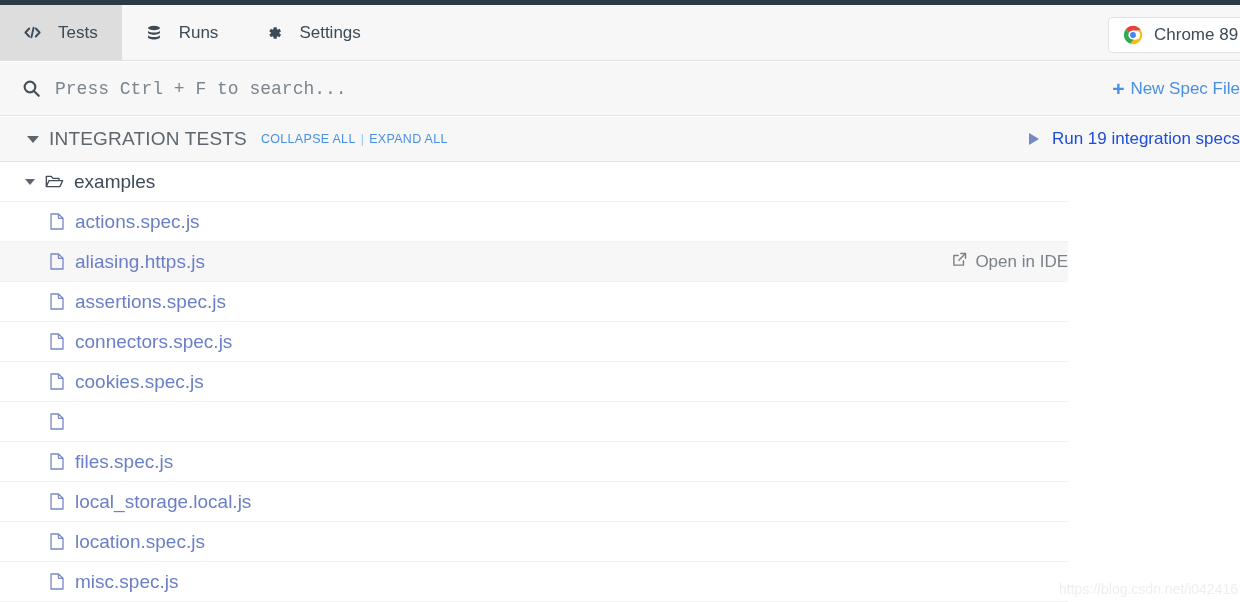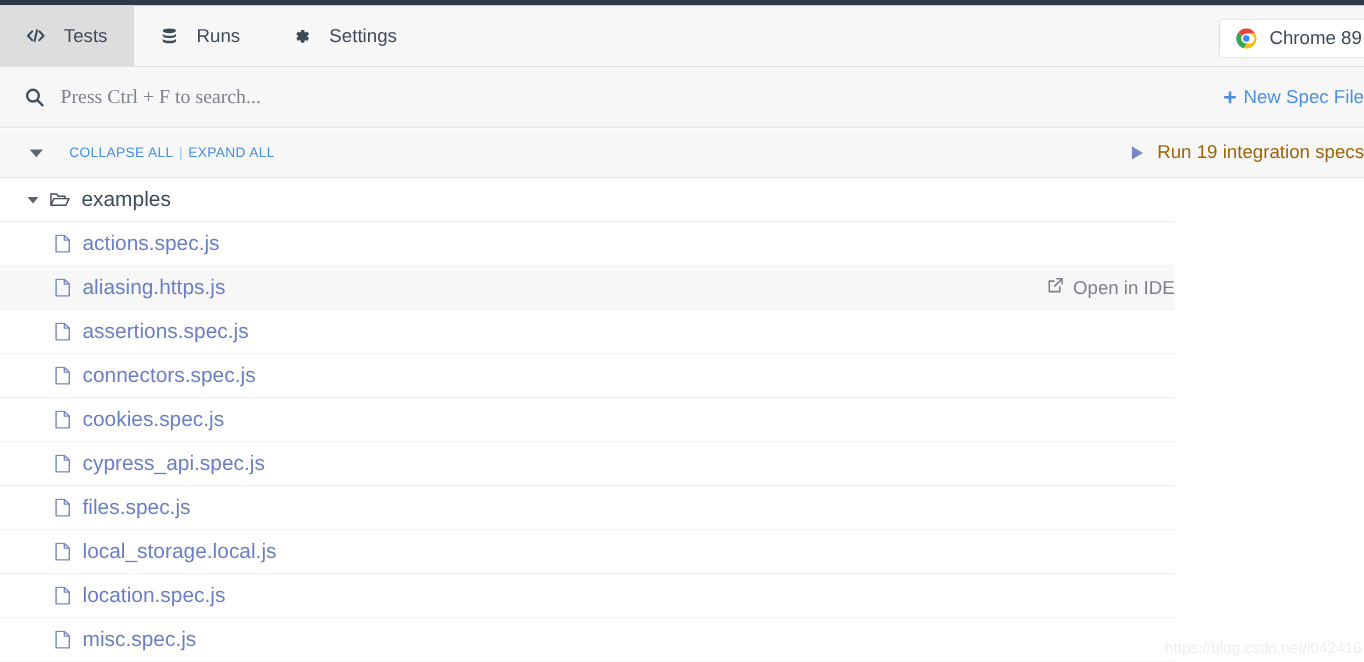--- a/index.html
+++ b/index.html
@@ -86,21 +86,21 @@
   .search-icon {
     margin-left: 22px;
     margin-right: 14px;
     color: #44505c;
     display: inline-flex;
   }
   .search-input {
     border: 0;
     outline: none;
     background: transparent;
-    font-family: Liberation Serif, serif;
+    font-family: Liberation Mono, monospace;
     font-size: 18px;
     color: #701a75;
     width: 600px;
   }
   .search-input::placeholder { color: #7c858d; }
   .new-spec-link {
     position: absolute;
     right: 0px;
     top: 16px;
     display: flex;
@@ -153,21 +153,21 @@
   }
   .section-actions .sep { color: #9fc4ea; }
   .section-actions span.link { cursor: pointer; }
   .run-specs {
     position: absolute;
     right: 0px;
     display: flex;
     align-items: center;
     gap: 13px;
     font-size: 17px;
-    color: #a16207;
+    color: #1d4ed8;
     cursor: pointer;
     white-space: nowrap;
   }
   .play-tri {
     width: 0; height: 0;
     border-top: 6px solid transparent;
     border-bottom: 6px solid transparent;
     border-left: 10px solid #7689c4;
   }
 
@@ -300,20 +300,21 @@
     </span>
     <input class="search-input" type="text" placeholder="Press Ctrl + F to search..." style="">
     <div class="new-spec-link">
       <span class="plus-icon">+</span>
       <span>New Spec File</span>
     </div>
   </div>
 
   <div class="section-header">
     <span class="caret"></span>
+    <span class="section-title">INTEGRATION TESTS</span>
     <span class="section-actions">
       <span class="link">COLLAPSE ALL</span>
       <span class="sep">|</span>
       <span class="link">EXPAND ALL</span>
     </span>
     <div class="run-specs">
       <span class="play-tri"></span>
       <span>Run 19 integration specs</span>
     </div>
   </div>
@@ -391,21 +392,20 @@
       <span class="file-label">cookies.spec.js</span>
     </div>
 
     <div class="row">
       <span class="file-icon">
         <svg width="14" height="17" viewBox="0 0 14 17" fill="none" stroke="currentColor" stroke-width="1.3" stroke-linejoin="round">
           <path d="M1 1h7.5L13 5.3V16H1z"></path>
           <polyline points="8.5,1 8.5,5.3 13,5.3"></polyline>
         </svg>
       </span>
-      <span class="file-label">cypress_api.spec.js</span>
     </div>
 
     <div class="row">
       <span class="file-icon">
         <svg width="14" height="17" viewBox="0 0 14 17" fill="none" stroke="currentColor" stroke-width="1.3" stroke-linejoin="round">
           <path d="M1 1h7.5L13 5.3V16H1z"></path>
           <polyline points="8.5,1 8.5,5.3 13,5.3"></polyline>
         </svg>
       </span>
       <span class="file-label">files.spec.js</span>

